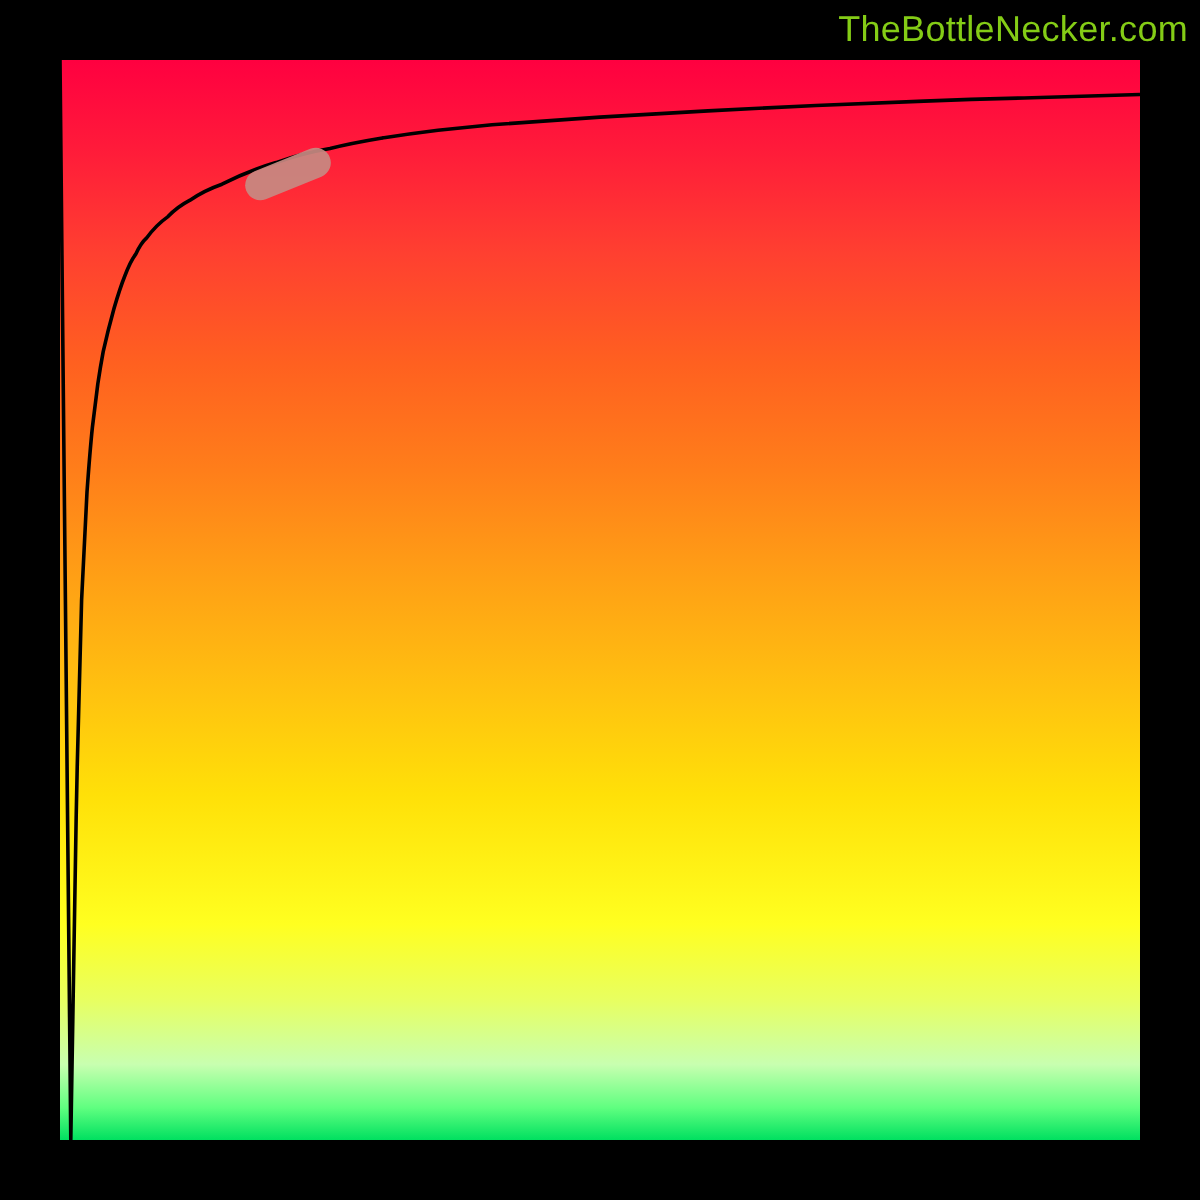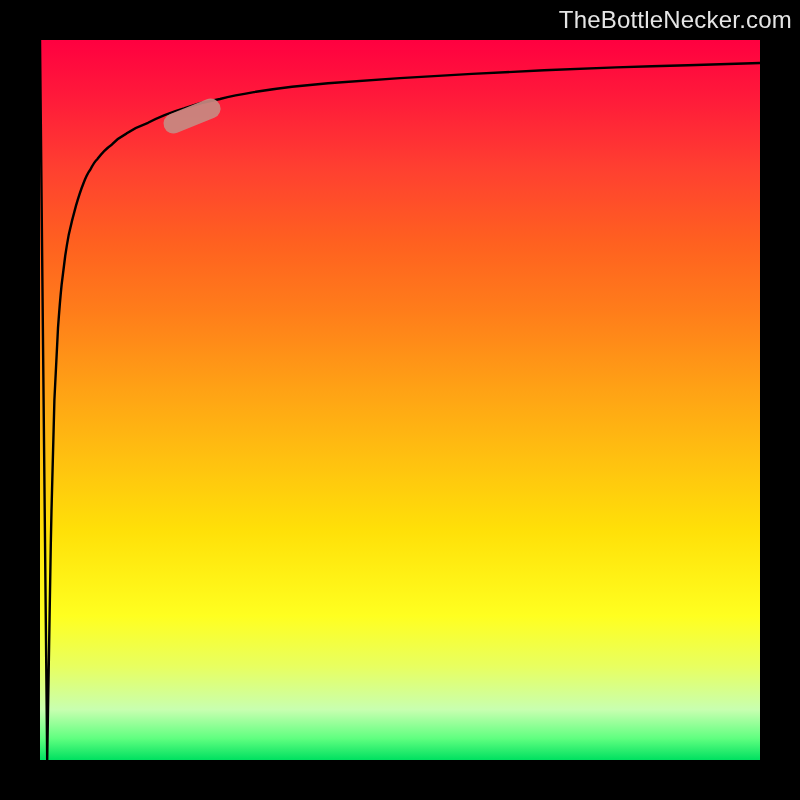--- a/index.html
+++ b/index.html
@@ -45,21 +45,21 @@
     left: 40px;
     top: 40px;
     width: 720px;
     height: 720px;
     pointer-events: none;
   }
   .watermark {
     position: absolute;
     top: 6px;
     right: 8px;
-    color: #e5e5e5;
+    color: #84cc16;
     font-size: 24px;
     font-weight: 500;
     letter-spacing: 0.2px;
     user-select: none;
   }
 </style>
 </head>
 <body>
 
 <div class="chart-container">

